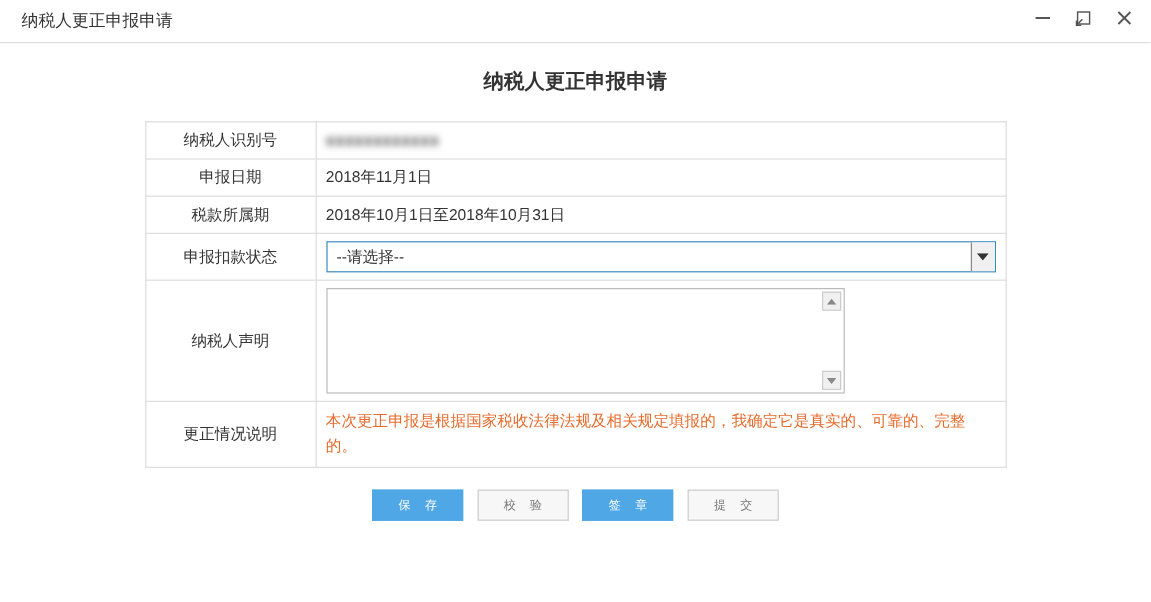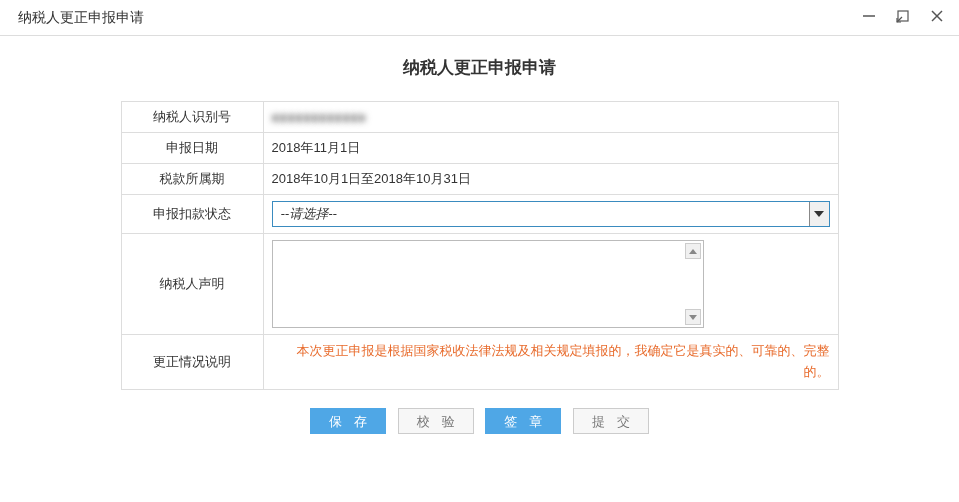--- a/index.html
+++ b/index.html
@@ -91,21 +91,21 @@
     .select-arrow {
       width: 20px;
       height: 100%;
       border-left: 1px solid #888;
       background: #f0f0f0;
       display: flex;
       align-items: center;
       justify-content: center;
     }
     .select-arrow svg { display: block; }
-    .select-cell { padding: 3px; font-style: italic; }
+    .select-cell { padding: 3px; }
     .textarea-cell {
       padding: 4px;
       height: 96px;
     }
     .ta-wrap {
       position: relative;
       width: 432px;
       height: 88px;
       border: 1px solid #bbb;
       background: #fff;
@@ -120,33 +120,32 @@
       display: flex;
       align-items: center;
       justify-content: center;
     }
     .ta-scroll-up { top: 2px; }
     .ta-scroll-down { bottom: 2px; }
     .decl-cell {
       color: #e86b2c;
       line-height: 1.6;
       padding: 8px 10px;
-      text-align: right;
     }
     .button-row {
       text-align: center;
       margin-top: 18px;
     }
     .btn {
       display: inline-block;
       min-width: 76px;
       height: 26px;
       line-height: 26px;
       text-align: center;
-      font-size: 13px;
+      font-size: 10px;
       letter-spacing: 12px;
       padding-left: 12px;
       margin: 0 4px;
       border: 1px solid #ccc;
       background: #f7f7f7;
       color: #777;
       cursor: pointer;
     }
     .btn.primary {
       background: #4fa7e6;

